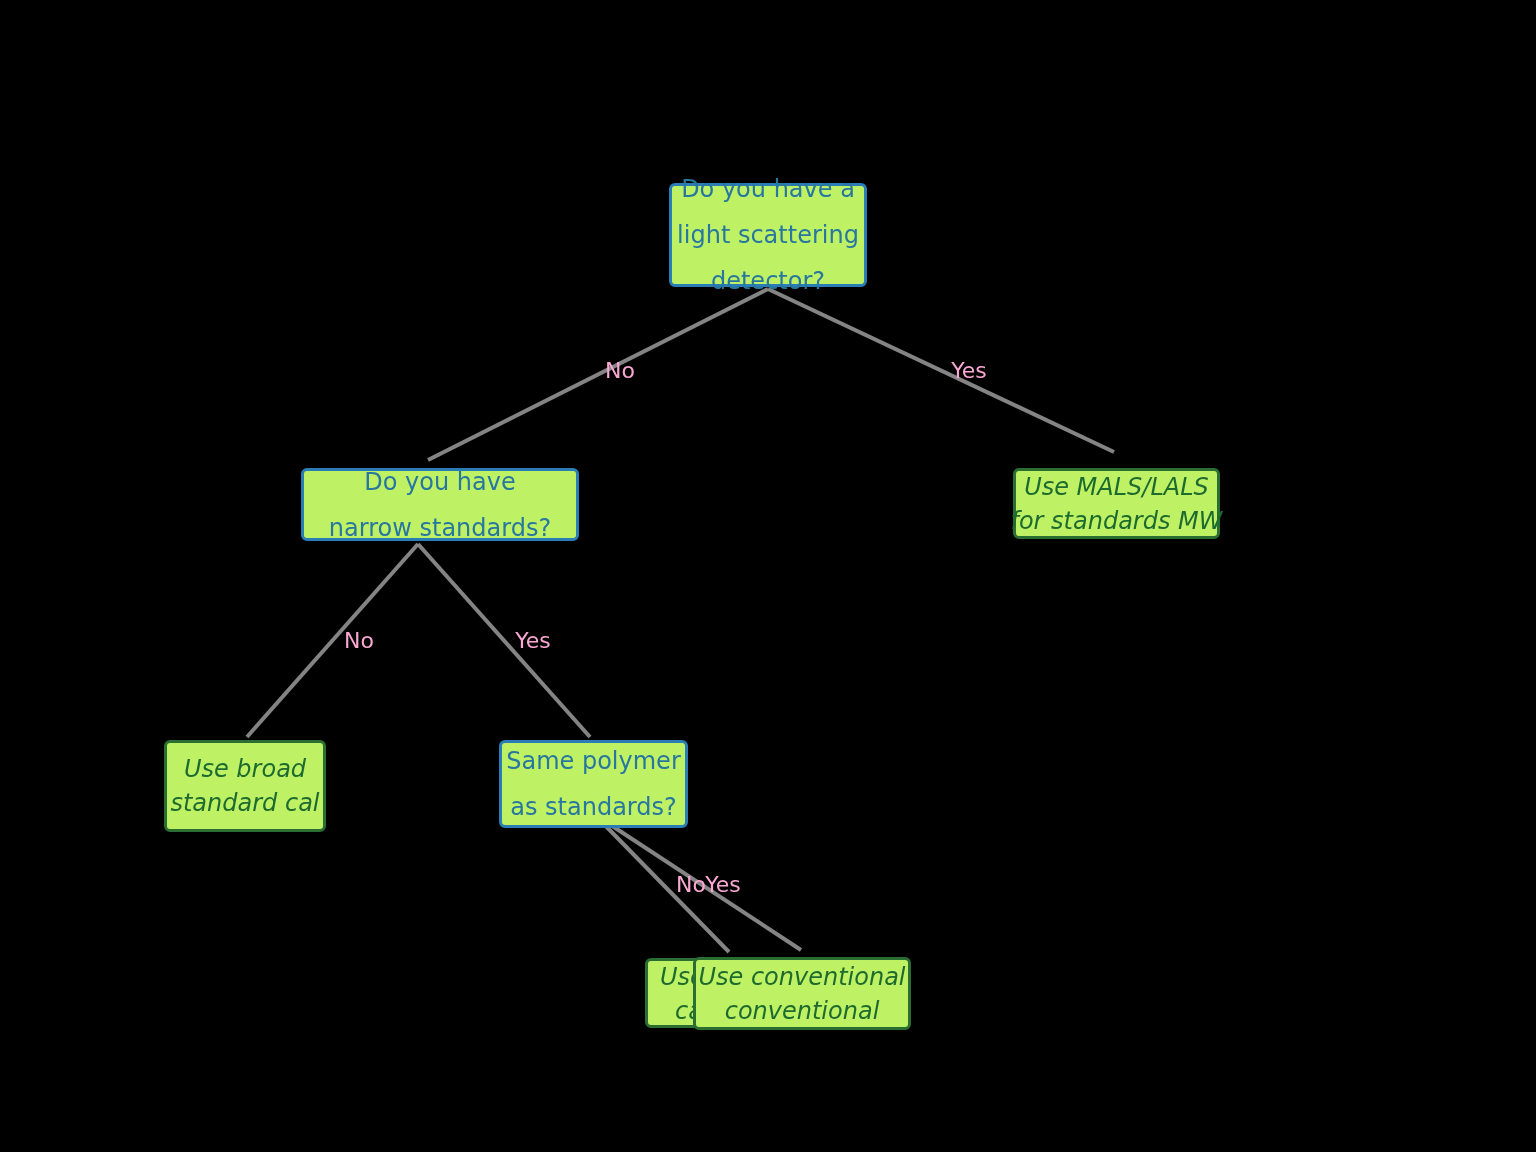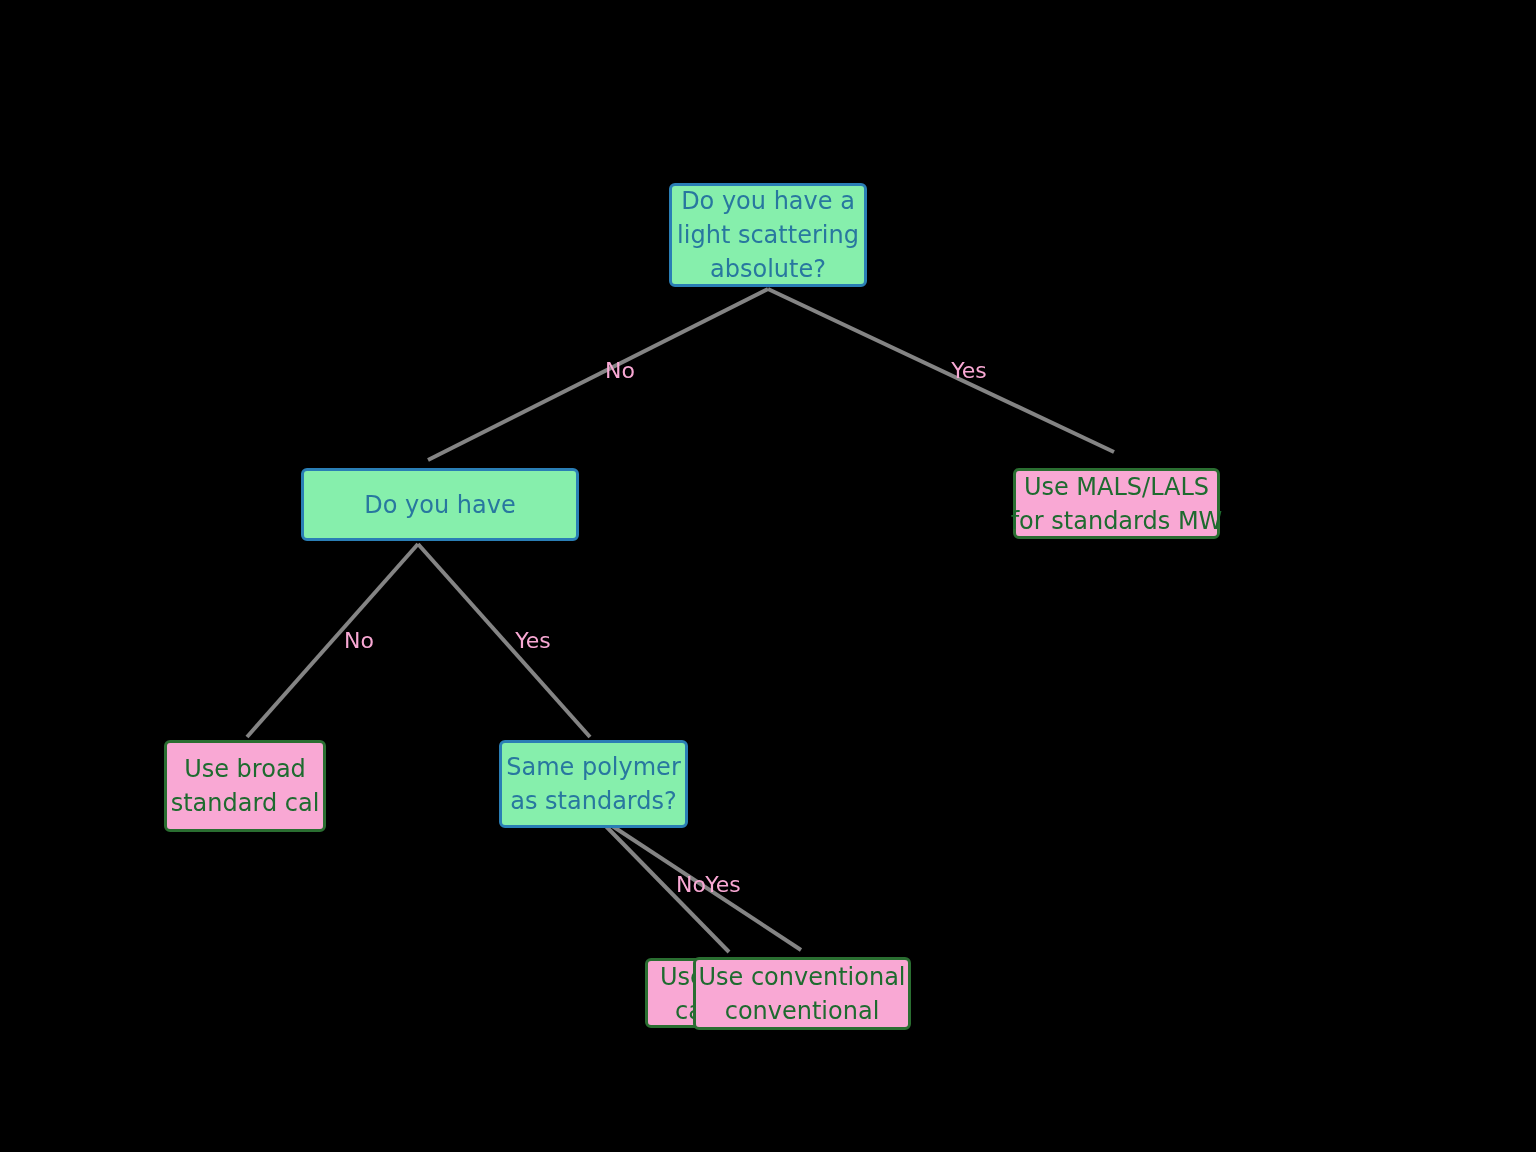--- a/index.html
+++ b/index.html
@@ -29,28 +29,30 @@
     display: flex;
     flex-direction: column;
     align-items: center;
     justify-content: center;
     font-size: 24px;
     line-height: 34px;
     white-space: nowrap;
     text-align: center;
   }
   .node.question {
-    background: #86efac;
+    background: #bef264;
     border-color: #2a7eb5;
     color: #28779f;
+    gap: 12px;
   }
   .node.result {
-    background: #f9a8d4;
+    background: #bef264;
     border-color: #2a6e31;
     color: #1e6b2f;
+    font-style: italic;
   }
   .node.clipped {
     display: block;
   }
   .node.clipped .frag {
     position: absolute;
     line-height: 34px;
   }
   .edge-label {
     position: absolute;
@@ -74,24 +76,25 @@
     </svg>
 <div class="edge-label" style="left: 620px; top: 371px;">No</div>
     <div class="edge-label" style="left: 969px; top: 371px;">Yes</div>
     <div class="edge-label" style="left: 359px; top: 641px;">No</div>
     <div class="edge-label" style="left: 533px; top: 641px;">Yes</div>
     <div class="edge-label" style="left: 691px; top: 885px;">No</div>
     <div class="edge-label" style="left: 723px; top: 885px;">Yes</div>
     <div class="node question" style="left: 669px; top: 183px; width: 198px; height: 104px; z-index: 1;">
       <span>Do you have a</span>
       <span>light scattering</span>
-      <span>absolute?</span>
+      <span>detector?</span>
     </div>
     <div class="node question" style="left: 301px; top: 468px; width: 278px; height: 73px; z-index: 1;">
       <span>Do you have</span>
+      <span>narrow standards?</span>
     </div>
     <div class="node result" style="left: 1013px; top: 468px; width: 207px; height: 71px; z-index: 1;">
       <span>Use MALS/LALS</span>
       <span>for standards MW</span>
     </div>
     <div class="node result" style="left: 164px; top: 740px; width: 162px; height: 92px; z-index: 1;">
       <span>Use broad</span>
       <span>standard cal</span>
     </div>
     <div class="node question" style="left: 499px; top: 740px; width: 189px; height: 88px; z-index: 1;">

